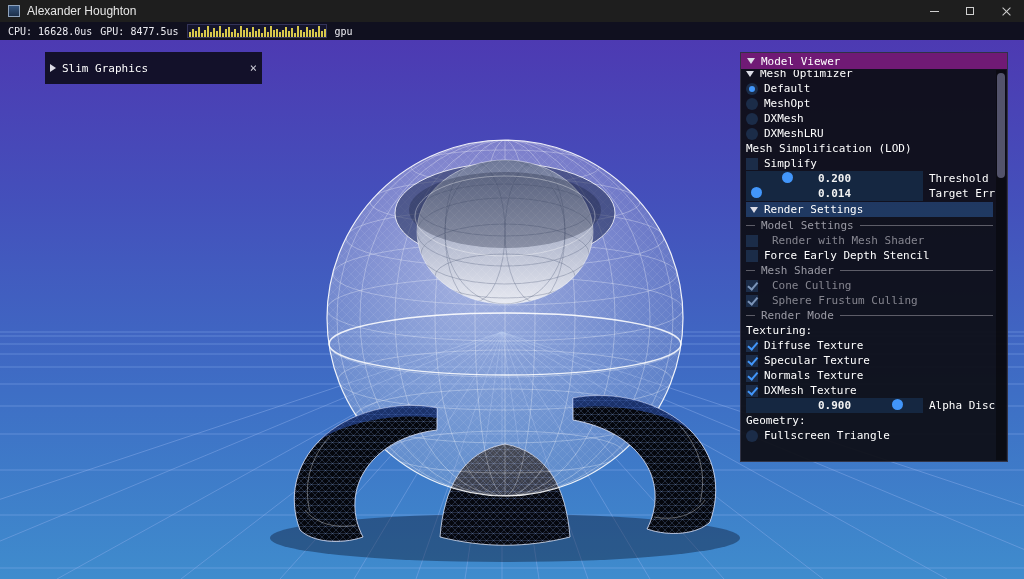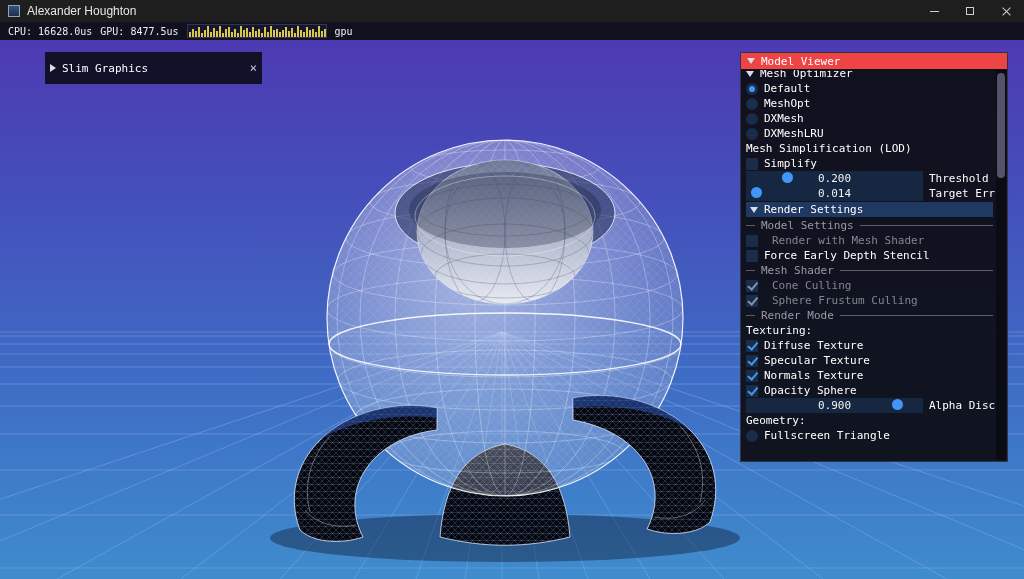--- a/index.html
+++ b/index.html
@@ -36,39 +36,39 @@
   
   .slim{position:absolute;left:45px;top:52px;width:217px;height:32px;background:rgba(8,8,16,0.84);
         display:flex;align-items:center;gap:6px;padding:0 5px;color:#fff;font-size:11px;box-sizing:border-box;}
   .tri-r{width:0;height:0;border-left:6px solid #dcdce6;border-top:4px solid transparent;border-bottom:4px solid transparent;flex:none;}
   .slim-close{margin-left:auto;color:#cfcfd8;font-size:12px;line-height:10px;}
 
   
   .panel{position:absolute;left:740px;top:52px;width:268px;height:410px;
          background:rgba(13,13,19,0.93);border:1px solid rgba(100,100,130,0.4);
          box-sizing:border-box;color:#fff;font-size:11px;}
-  .panel-title{height:16px;background:#ef4444;display:flex;align-items:center;gap:6px;padding:0 6px;}
+  .panel-title{height:16px;background:#701a75;display:flex;align-items:center;gap:6px;padding:0 6px;}
   .tri-d{width:0;height:0;border-top:6px solid #dcdce6;border-left:4px solid transparent;border-right:4px solid transparent;flex:none;}
   .panel-body{position:absolute;top:16px;left:0;right:12px;bottom:0;overflow:hidden;padding:1px 0 0 5px;}
   .scroll{position:absolute;top:17px;right:1px;width:10px;bottom:1px;background:rgba(8,8,14,0.7);}
   .scroll-grab{position:absolute;top:3px;left:1px;right:1px;height:105px;background:#53536b;border-radius:4px;}
 
   .row{display:flex;align-items:center;height:15px;gap:6px;white-space:nowrap;}
   .clip{height:11px;overflow:hidden;display:flex;align-items:flex-end;}
   .clip .row{height:15px;margin-top:19px;}
   .lbl{white-space:nowrap;}
   .dim .lbl{color:#85858f;margin-left:8px;}
   .radio{width:12px;height:12px;border-radius:50%;background:#1b2c48;position:relative;flex:none;}
   .radio.on::after{content:"";position:absolute;inset:3px;border-radius:50%;background:#4296fa;}
   .check{width:12px;height:12px;background:#1b2c48;position:relative;flex:none;}
   .check.on::after{content:"";position:absolute;left:3.5px;top:0.5px;width:3.5px;height:7.5px;
                    border-right:2px solid #4296fa;border-bottom:2px solid #4296fa;transform:rotate(40deg);}
   .dim .check.on::after{border-color:#7b94b8;}
   .slider{position:relative;width:177px;height:15px;background:#152741;
-          display:flex;align-items:center;justify-content:center;flex:none;}
+          display:flex;align-items:center;justify-content:center;flex:none;font-weight:bold;}
   .grab{position:absolute;top:1px;width:11px;height:11px;border-radius:50%;background:#4296fa;
         left:calc((100% - 15px) * var(--frac,0) + 2px);}
   .sval{position:relative;z-index:1;color:#f2f2f2;}
   .chead{height:15px;background:rgba(66,140,240,0.32);display:flex;align-items:center;gap:6px;
          padding-left:4px;margin:1px 0;width:247px;box-sizing:border-box;}
   .sep{display:flex;align-items:center;gap:6px;height:15px;color:#9a9aa4;}
   .sep::before{content:"";width:9px;height:1px;background:#5d5d68;flex:none;}
   .sep::after{content:"";flex:1;height:1px;background:#5d5d68;min-width:8px;margin-right:2px;}
 </style>
 </head>
@@ -374,21 +374,21 @@
     <div class="row">
       <span class="check on"></span>
       <span class="lbl">Specular Texture</span>
     </div>
     <div class="row">
       <span class="check on"></span>
       <span class="lbl">Normals Texture</span>
     </div>
     <div class="row">
       <span class="check on"></span>
-      <span class="lbl">Opacity Sphere</span>
+      <span class="lbl">DXMesh Texture</span>
     </div>
 
     <div class="row">
       <div class="slider" style="--frac: 0.89;">
         <span class="grab"></span>
         <span class="sval">0.900</span>
       </div>
       <span class="lbl">Alpha Discard Thr</span>
     </div>
 

